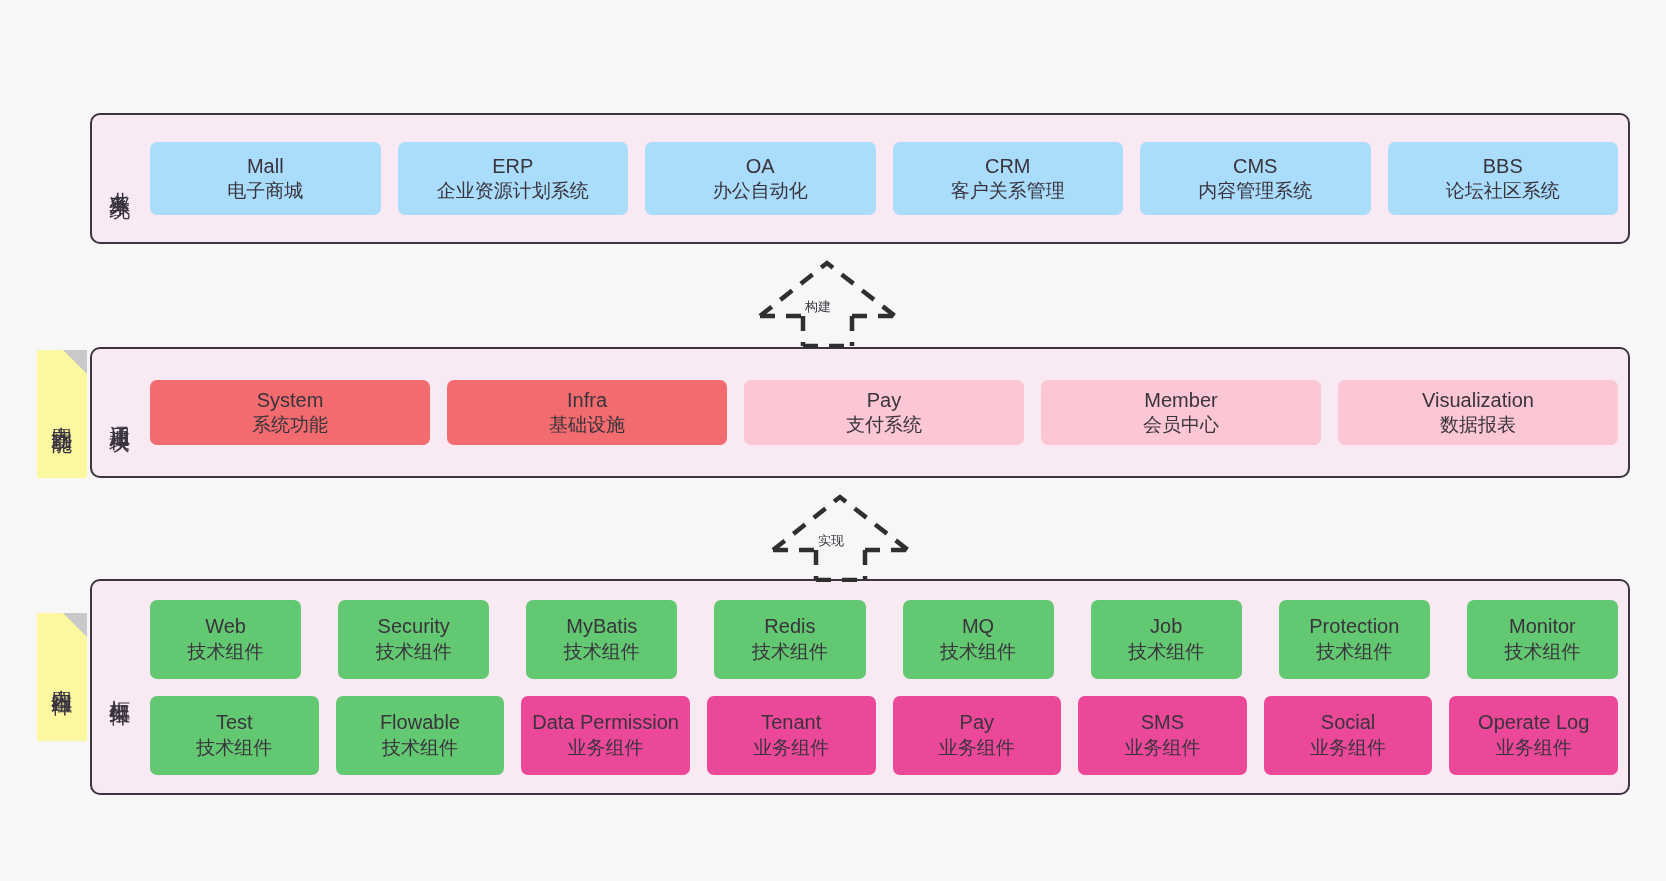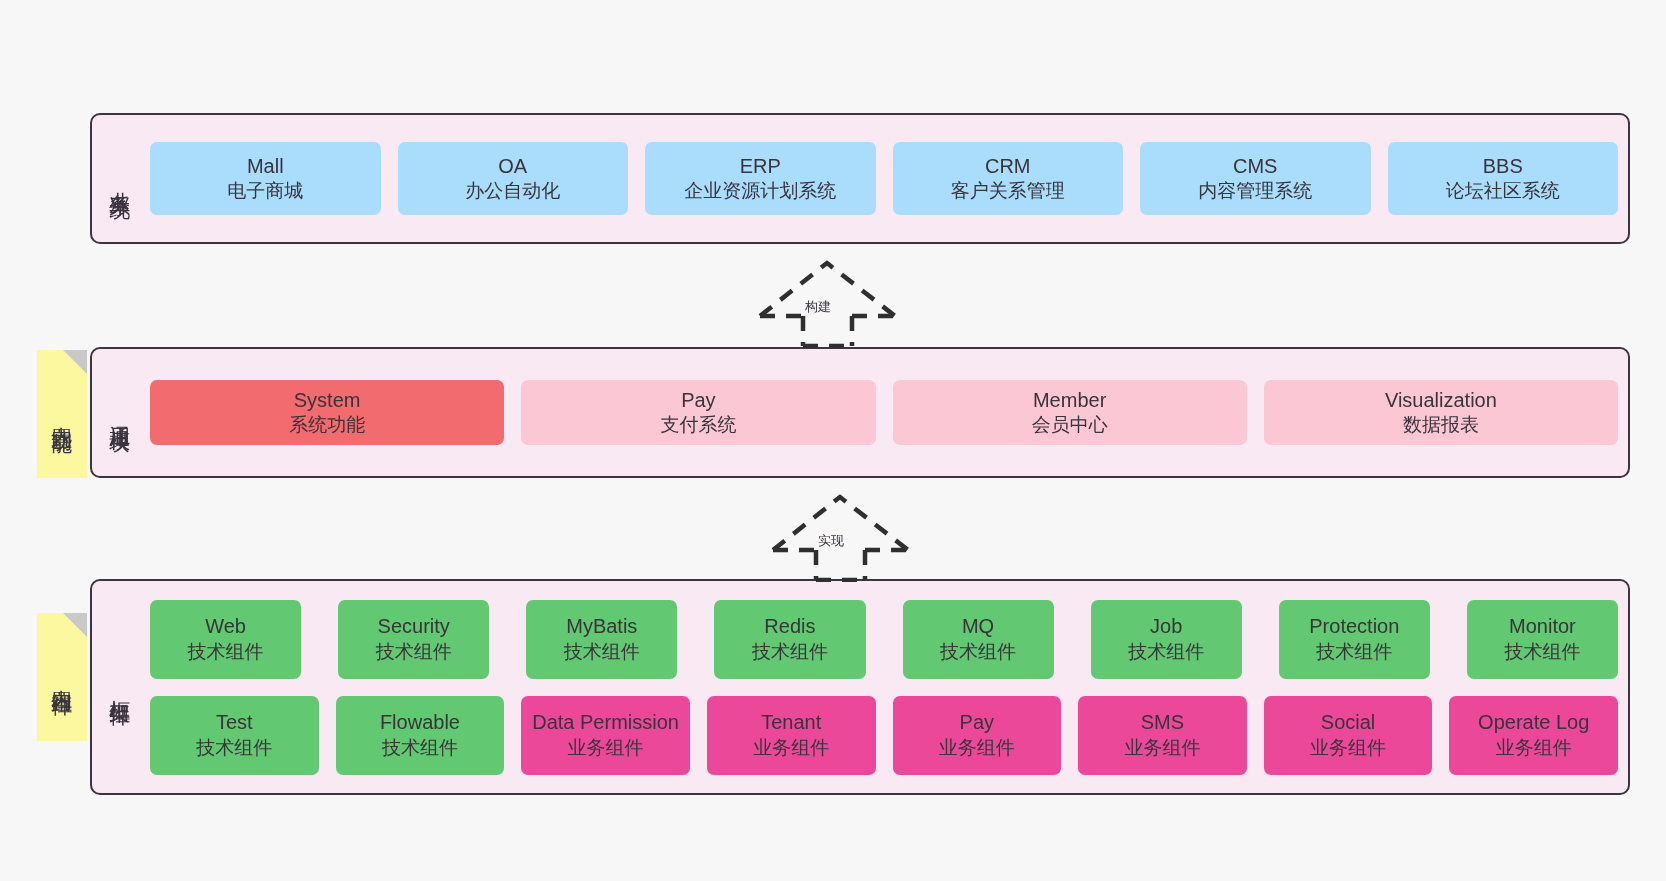--- a/index.html
+++ b/index.html
@@ -136,26 +136,26 @@
 
   <div class="layer" style="left:90px; top:113px; width:1540px; height:131px;justify-content:center;">
     <div class="layer-title">业务系统</div>
     <div class="layer-body">
       <div class="row" style="height:73px;">
         <div class="node blue">
           <div class="n-title">Mall</div>
           <div class="n-sub">电子商城</div>
         </div>
         <div class="node blue">
+          <div class="n-title">ERP</div>
+          <div class="n-sub">企业资源计划系统</div>
+        </div>
+        <div class="node blue">
           <div class="n-title">OA</div>
           <div class="n-sub">办公自动化</div>
-        </div>
-        <div class="node blue">
-          <div class="n-title">ERP</div>
-          <div class="n-sub">企业资源计划系统</div>
         </div>
         <div class="node blue">
           <div class="n-title">CRM</div>
           <div class="n-sub">客户关系管理</div>
         </div>
         <div class="node blue">
           <div class="n-title">CMS</div>
           <div class="n-sub">内容管理系统</div>
         </div>
         <div class="node blue">
@@ -181,20 +181,24 @@
   </div>
 
   <div class="layer" style="left:90px; top:347px; width:1540px; height:131px;">
     <div class="layer-title">通用模块</div>
     <div class="layer-body">
       <div class="row" style="height:65px;">
         <div class="node red">
           <div class="n-title">System</div>
           <div class="n-sub">系统功能</div>
         </div>
+        <div class="node red">
+          <div class="n-title">Infra</div>
+          <div class="n-sub">基础设施</div>
+        </div>
         <div class="node pink">
           <div class="n-title">Pay</div>
           <div class="n-sub">支付系统</div>
         </div>
         <div class="node pink">
           <div class="n-title">Member</div>
           <div class="n-sub">会员中心</div>
         </div>
         <div class="node pink">
           <div class="n-title">Visualization</div>

